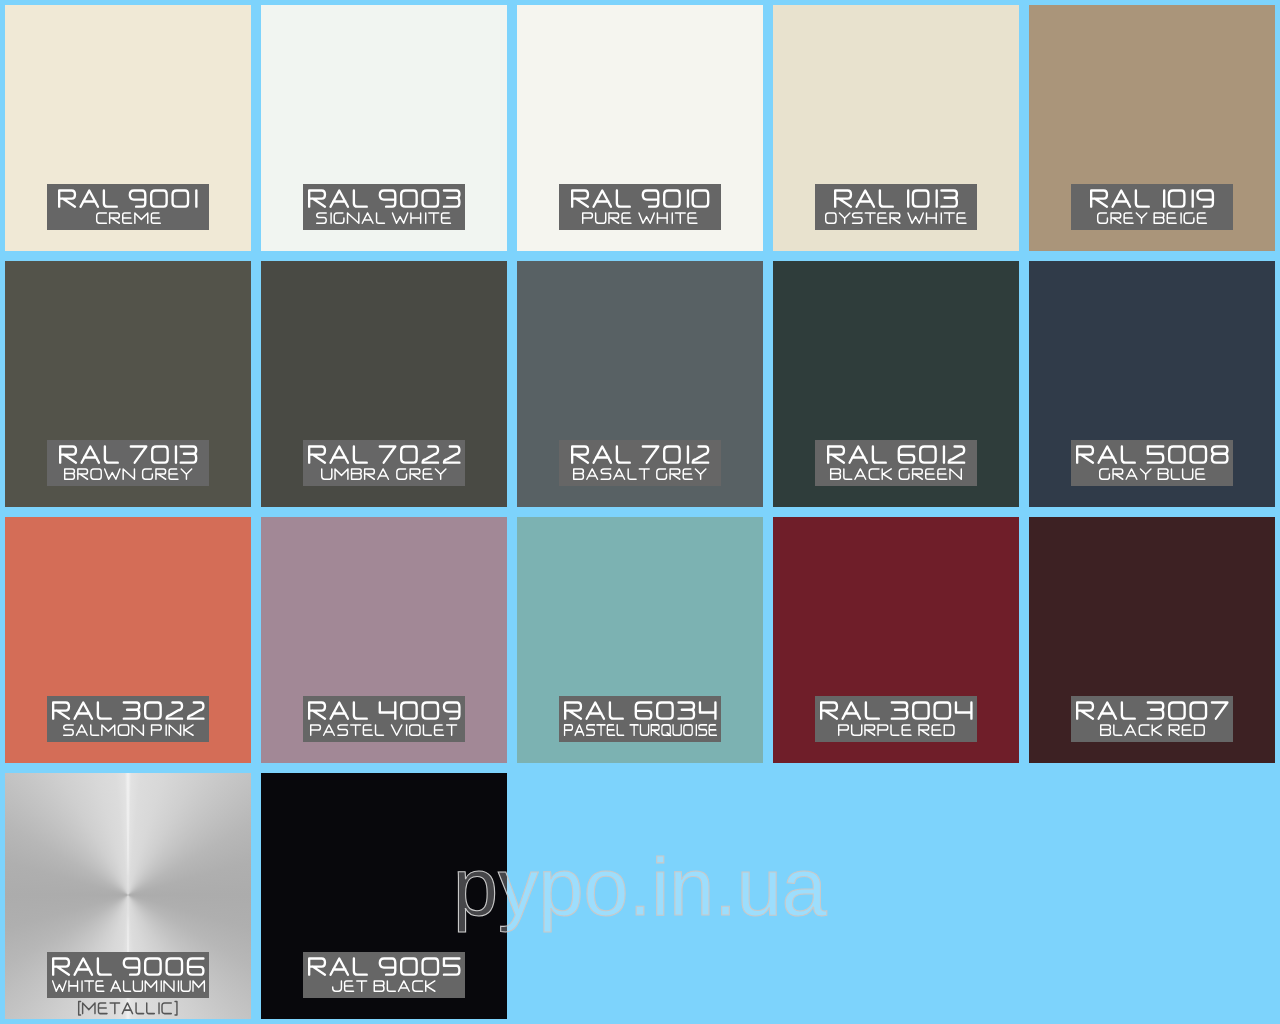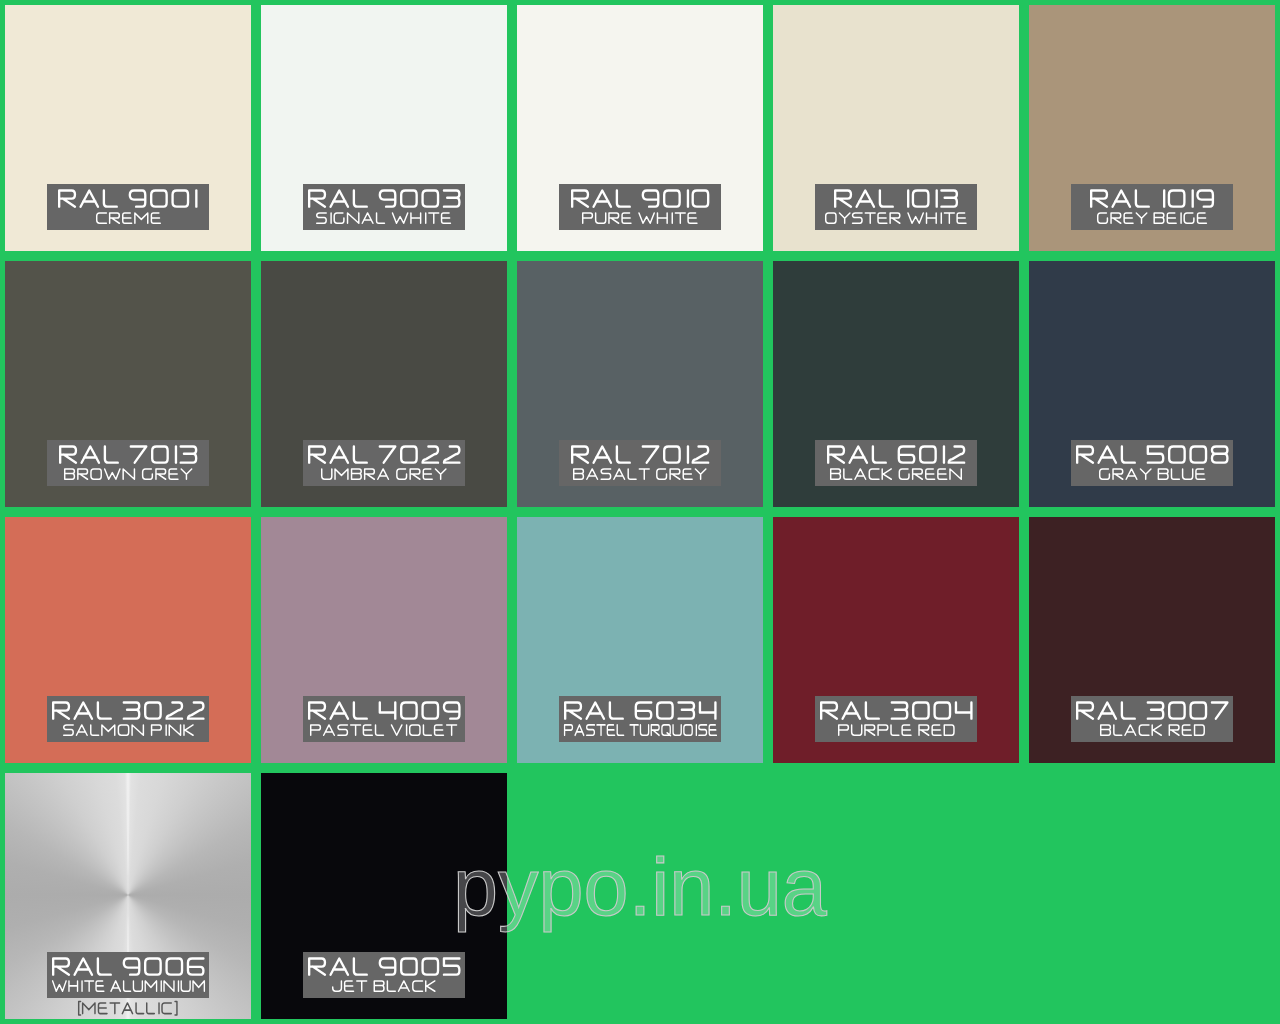--- a/index.html
+++ b/index.html
@@ -1,18 +1,18 @@
 <!DOCTYPE html>
 <html><head>
 <meta charset="utf-8">
 <title>RAL colour chart</title>
 <style>
   html,body{margin:0;padding:0;background:#fff;}
   body{width:1280px;height:1024px;overflow:hidden;font-family:"Liberation Sans",sans-serif;}
-  #board{position:relative;width:1280px;height:1024px;background:#22c55e;}
+  #board{position:relative;width:1280px;height:1024px;background:#7dd3fc;}
   .swatch{position:absolute;overflow:hidden;}
   .labelbox{position:absolute;}
   .txt{position:absolute;}
   .txt svg{display:block;overflow:visible;}
 </style>
 </head>
 <body>
 
 <div id="board">
     <div class="swatch" style="left:5px;top:5px;width:246px;height:246px;background:#F0E9D6;">

